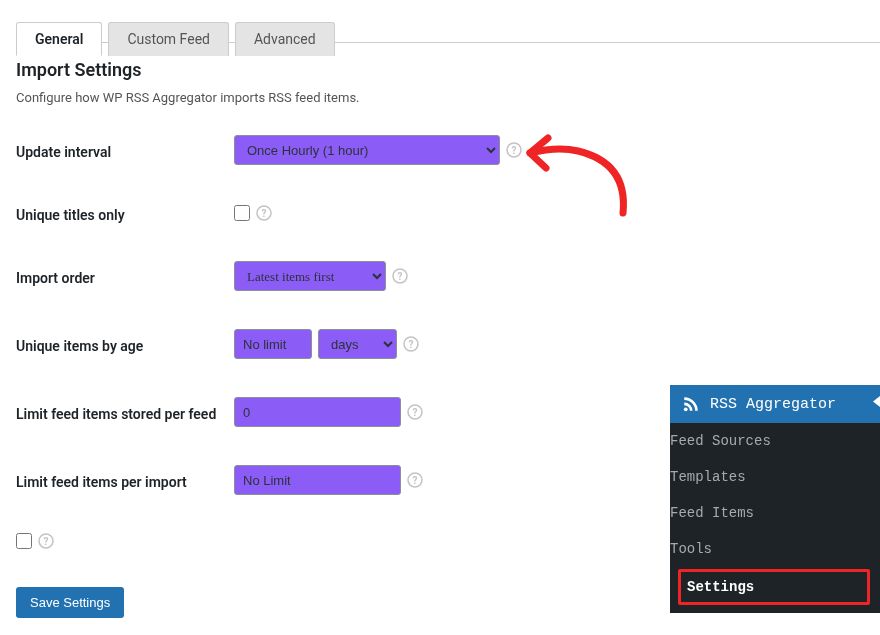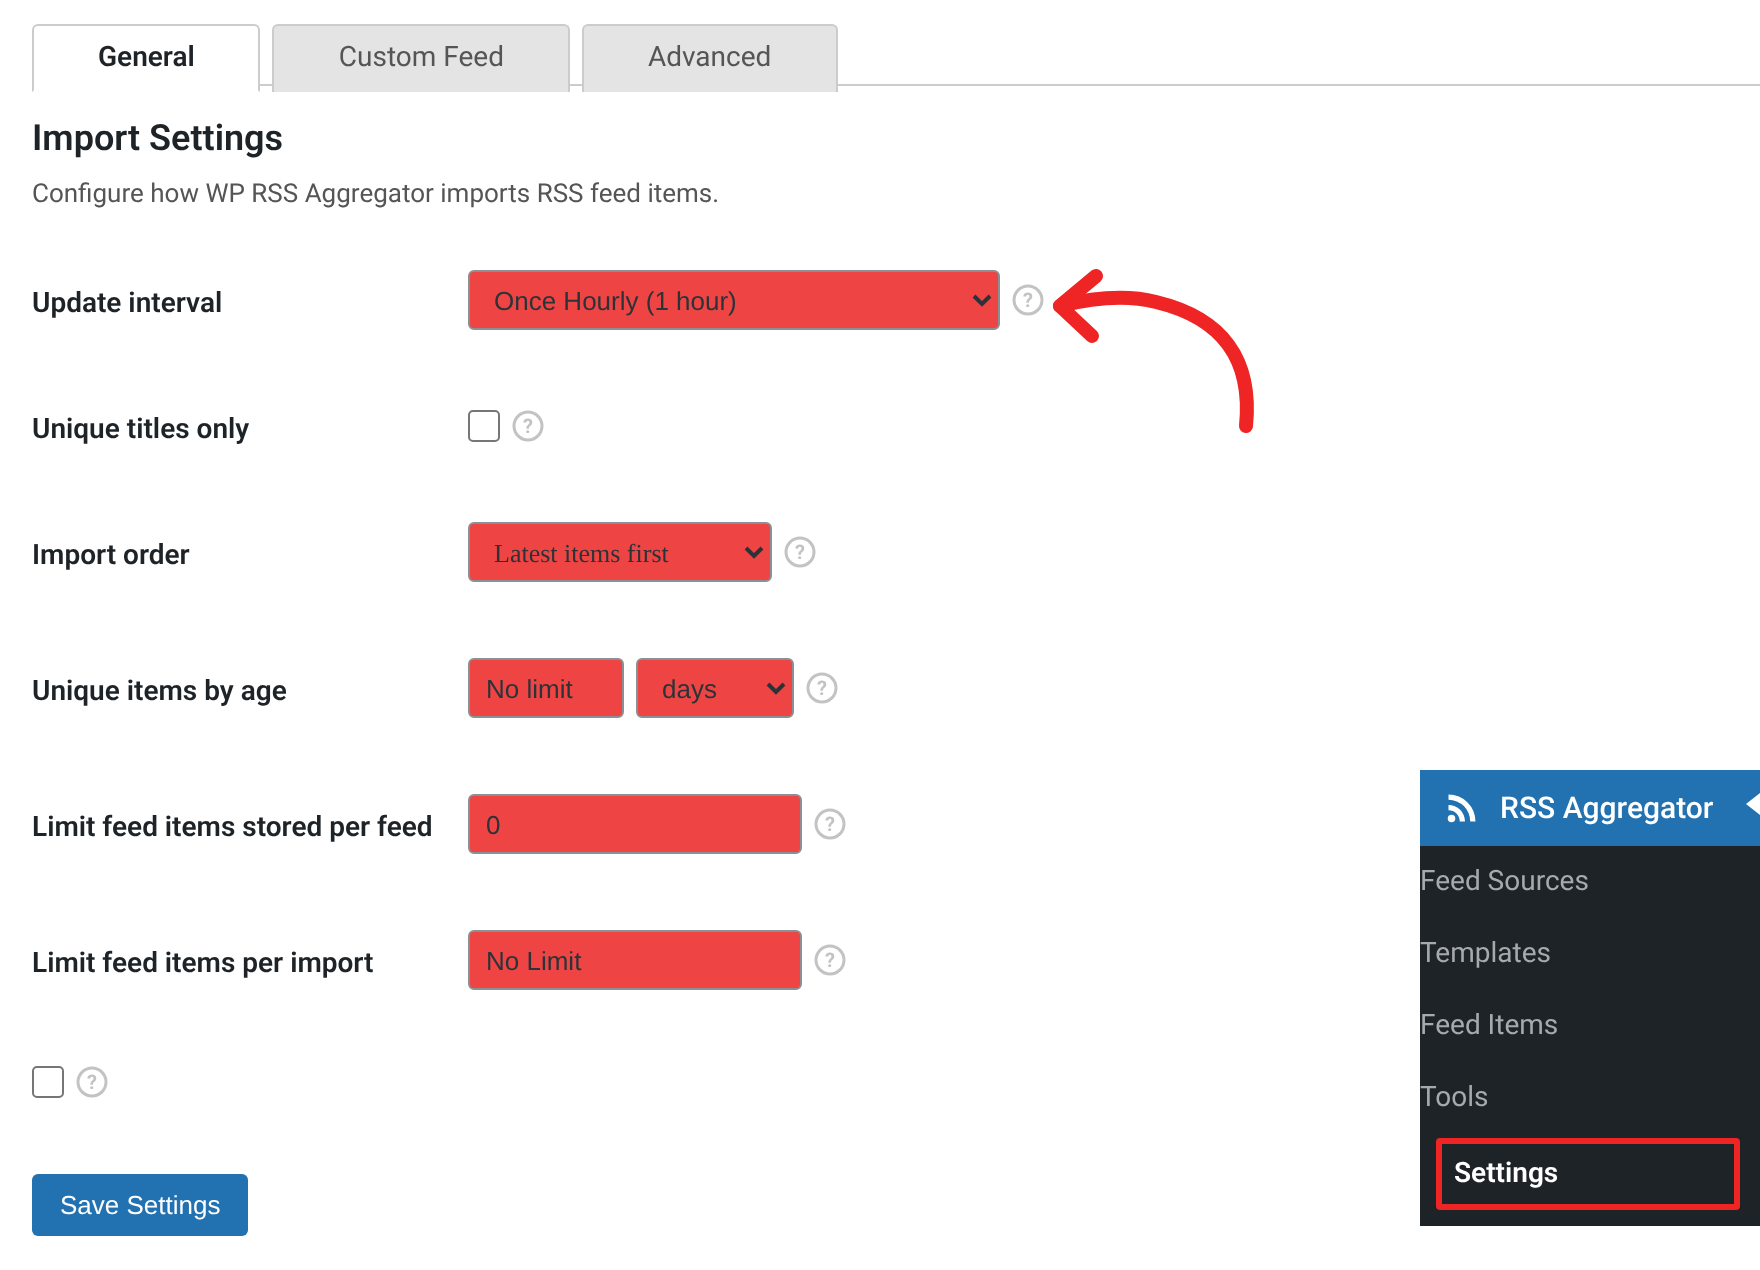--- a/index.html
+++ b/index.html
@@ -17,31 +17,31 @@
       position: relative;
       overflow: hidden;
     }
     .tabs {
       display: flex;
       border-bottom: 1px solid #ccc;
       margin-left: 16px;
       margin-top: 8px;
     }
     .tab {
-      padding: 8px 32px;
+      padding: 8px 18px;
       background: #e4e4e4;
       border: 1px solid #ccc;
       border-bottom: none;
       border-radius: 3px 3px 0 0;
       font-size: 14px;
       color: #555;
       margin-right: 6px;
       cursor: pointer;
       position: relative;
-      top: 4px;
+      top: 14px;
     }
     .tab.active {
       background: #fff;
       color: #1d2327;
       font-weight: 600;
       border-bottom: 1px solid #fff;
     }
     .content {
       padding: 16px;
     }
@@ -72,21 +72,21 @@
       display: flex;
       align-items: center;
       gap: 6px;
     }
     select, input[type="text"] {
       height: 30px;
       border: 1px solid #8c8f94;
       border-radius: 3px;
       padding: 0 8px;
       font-size: 13px;
-      background: #ef4444;
+      background: #8b5cf6;
       color: #2c3338;
     }
     select.wide {
       width: 266px;
     }
     select.medium {
       width: 152px;
       font-family: Liberation Serif, serif;
     }
     select.small {
@@ -130,23 +130,24 @@
       left: 518px;
       top: 118px;
       width: 120px;
       height: 100px;
       pointer-events: none;
     }
     .side-panel {
       position: absolute;
       right: 0;
       top: 385px;
-      width: 170px;
+      width: 210px;
       background: #1d2327;
       color: #fff;
+      font-family: Liberation Mono, monospace;
     }
     .side-panel-header {
       background: #2271b1;
       color: #fff;
       padding: 10px 12px;
       display: flex;
       align-items: center;
       gap: 10px;
       font-size: 15px;
       font-weight: 500;

